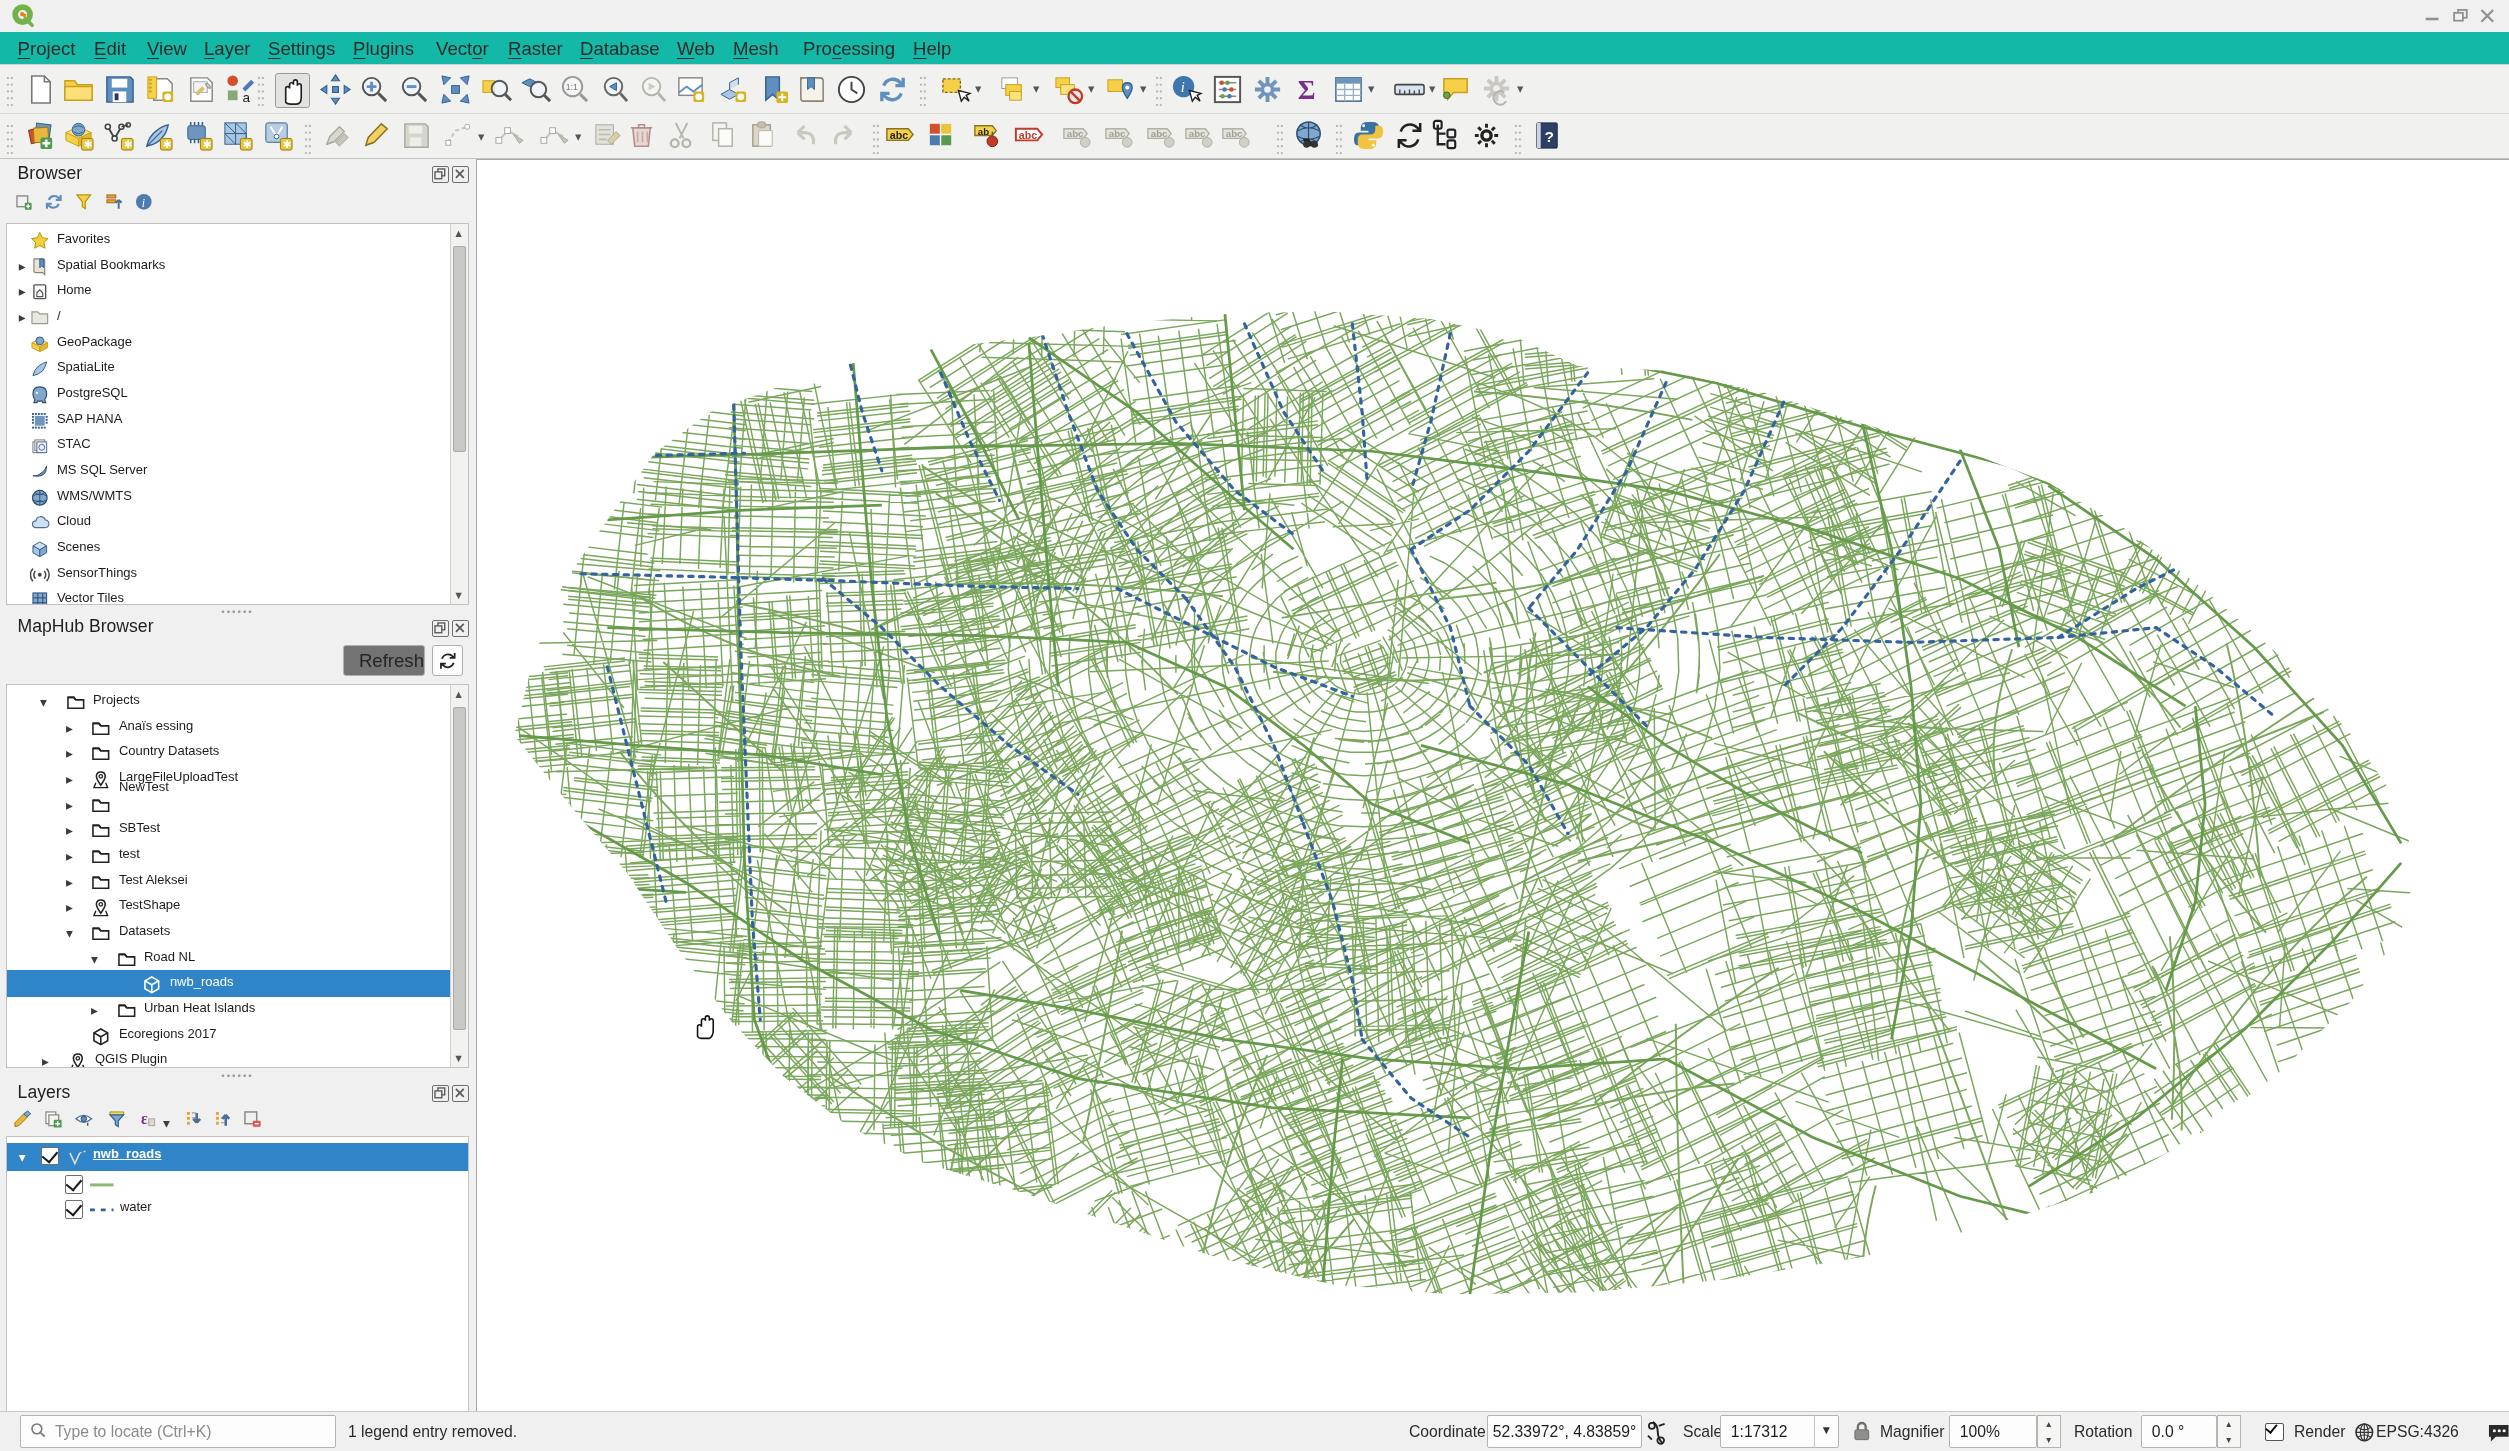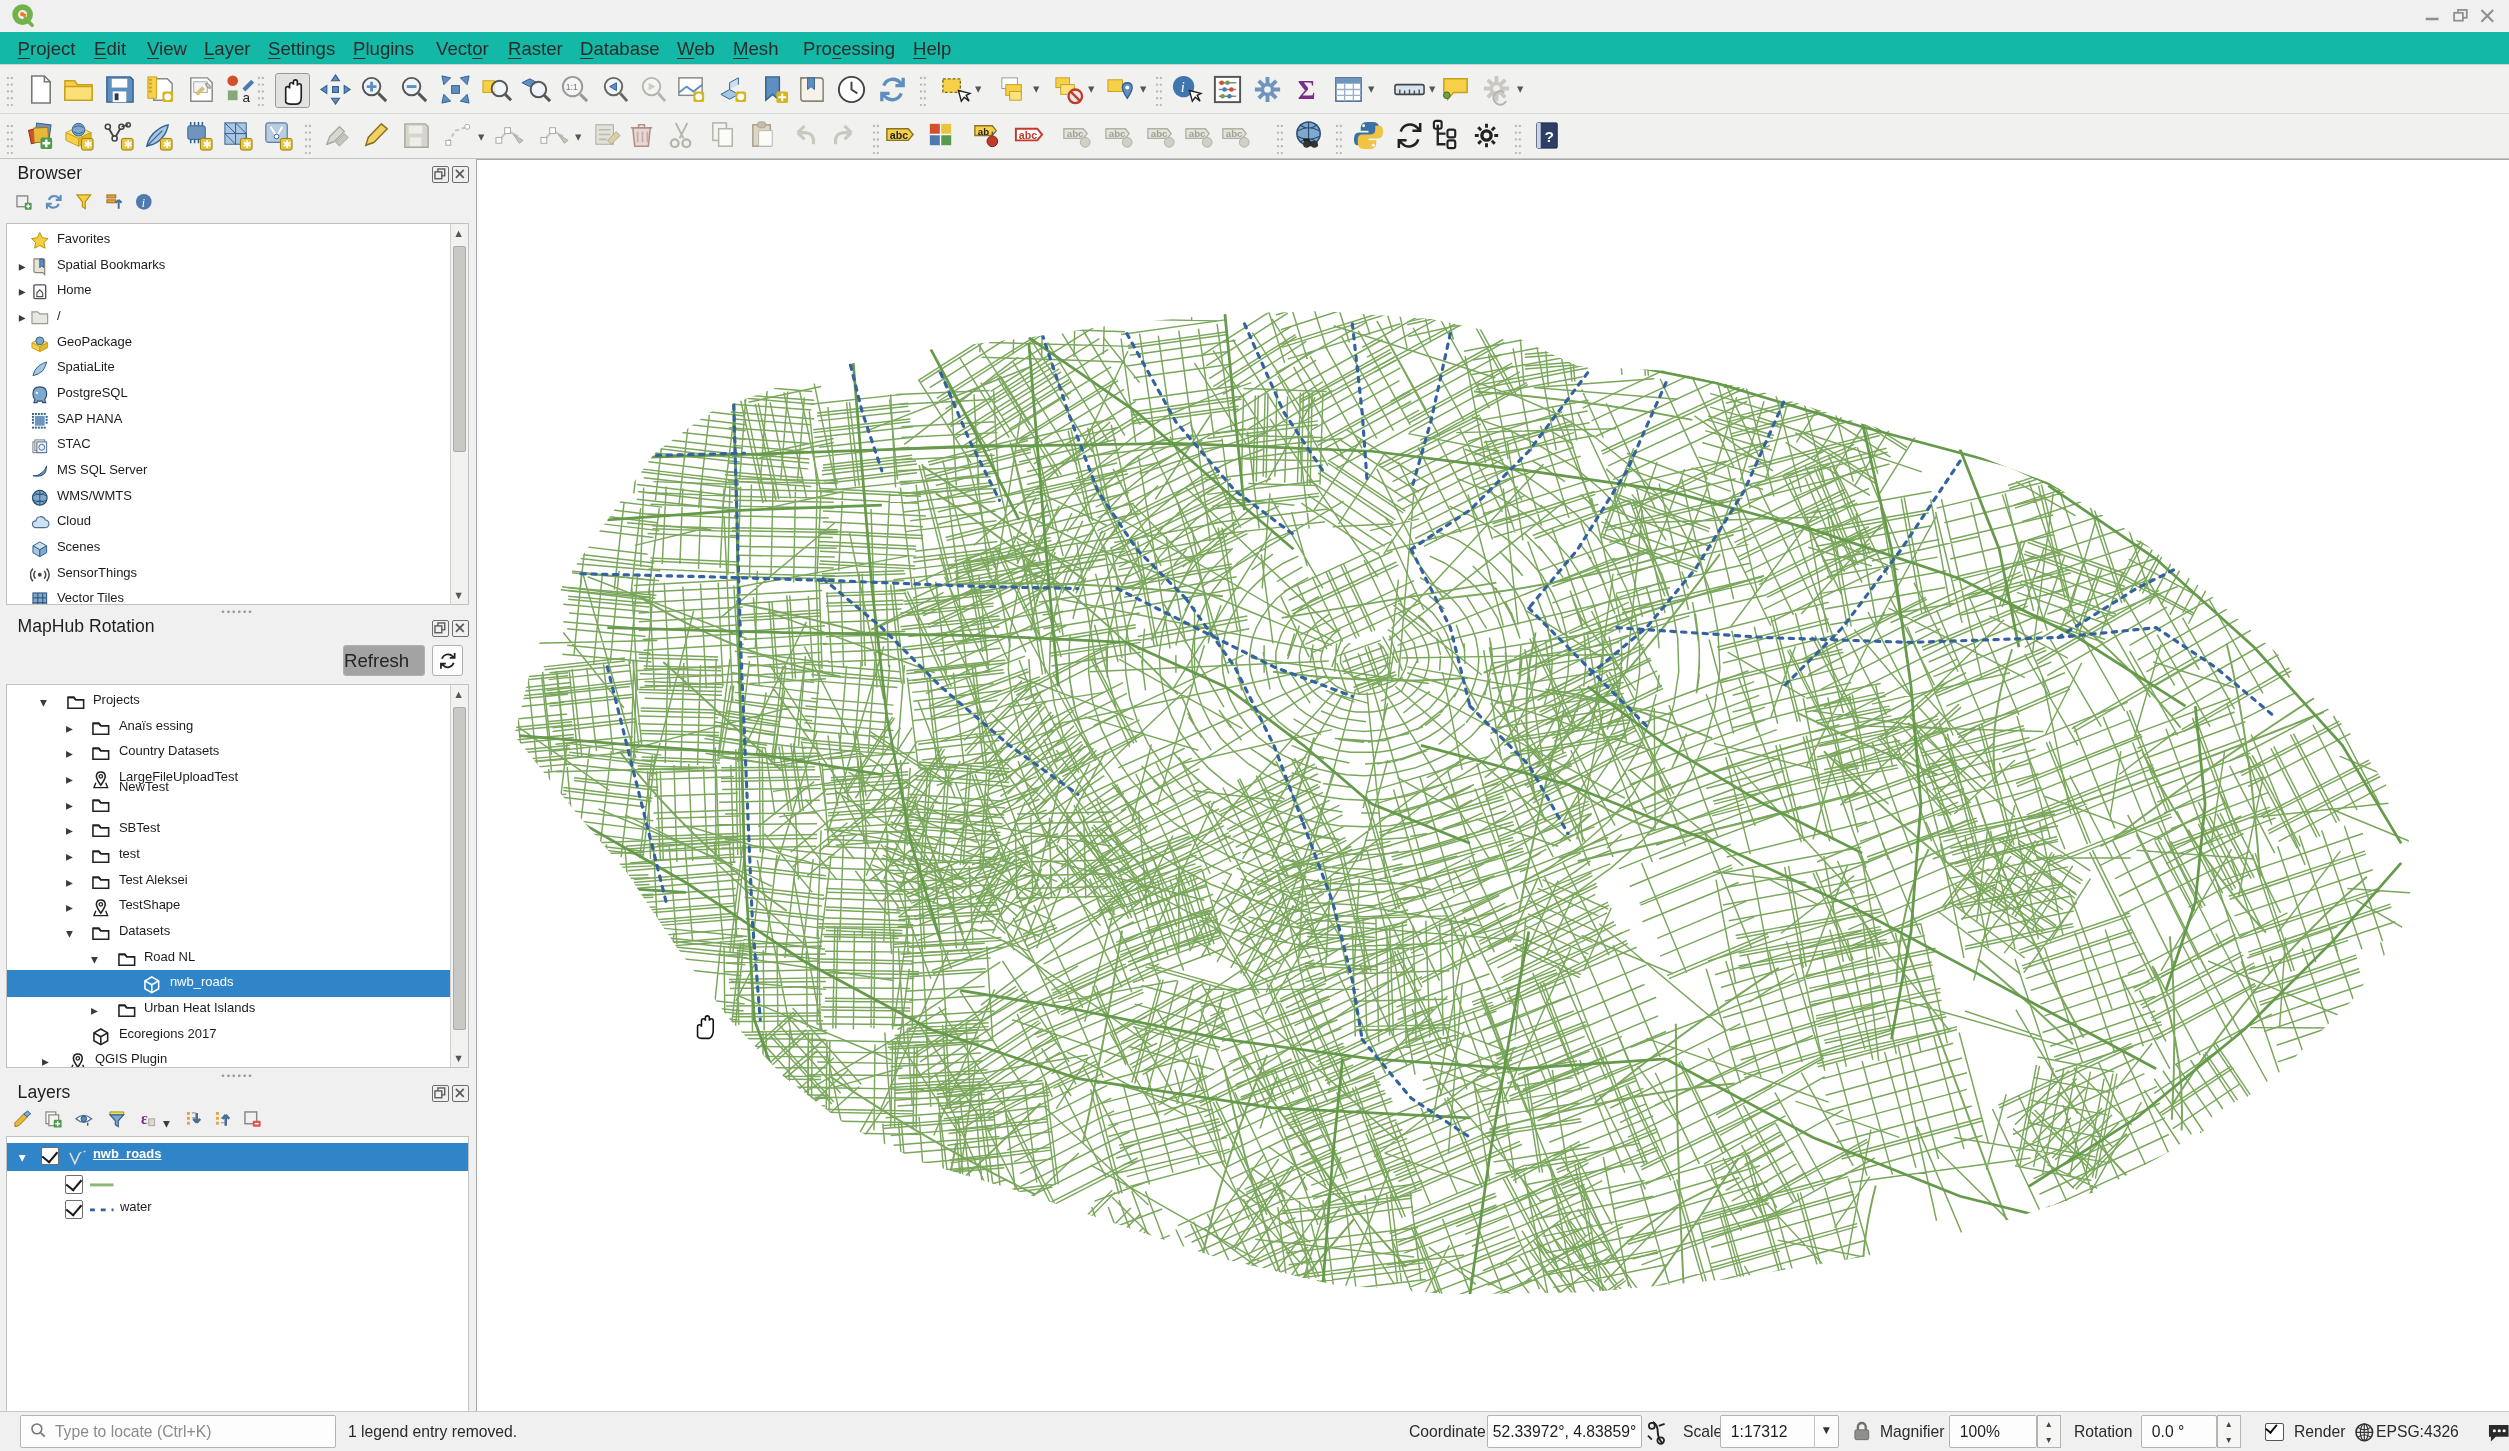--- a/index.html
+++ b/index.html
@@ -864,33 +864,33 @@
             <path d="M3 8h14M3 13h14M8 3v14M13 3v14" stroke="#2a4d74"></path>
           </svg></span>
         <span class="tlbl" style="left:50px;top:366px">Vector Tiles</span>
    <div class="sb" style="right:0;top:0;height:380px"></div>
    <div class="sbarr" style="right:3.9px;top:2.9px">▲</div>
    <div class="sbthumb" style="right:2px;top:21.6px;height:206px"></div>
    <div class="sbarr" style="right:3.9px;top:365px">▼</div>
    </div>
  </div>
  <div class="dotsplit" style="top:449px">••••••</div>
- <div class="ptitle" style="top:456px">MapHub Rotation</div>
+ <div class="ptitle" style="top:456px">MapHub Browser</div>
  <div class="pbtn" style="left:432px;top:460px">
       <svg viewBox="0 0 14 14" width="13.7" height="13.7">
         <rect x="5" y="2" width="7" height="7" fill="none" stroke="#5a5a5a" stroke-width="1.4"></rect>
         <rect x="2" y="5" width="7" height="7" fill="#f0f0f0" stroke="#5a5a5a" stroke-width="1.4"></rect>
       </svg>
     </div>
  <div class="pbtn" style="left:452px;top:460px">
       <svg viewBox="0 0 14 14" width="13.7" height="13.7">
         <path d="M3 3l8 8M11 3l-8 8" stroke="#5a5a5a" stroke-width="1.8"></path>
       </svg>
     </div>
- <div style="position:absolute;left:343px;top:485px;width:82px;height:31px;background:#a3a3a3;border:1px solid #b0b0ac;border-radius:2.9px;text-align:left;line-height:29px;font-size:18.6px">Refresh</div>
+ <div style="position:absolute;left:343px;top:485px;width:82px;height:31px;background:#737373;border:1px solid #b0b0ac;border-radius:2.9px;text-align:right;line-height:29px;font-size:18.6px">Refresh</div>
  <div style="position:absolute;left:432px;top:485px;width:31px;height:31px;background:#fcfcfc;border:1px solid #b0b0ac;border-radius:2.9px"><svg width="19.6" height="19.6" viewBox="0 0 20 20" style="margin:4.9px">
         <path d="M4 8a6.5 6.5 0 0 1 11-2.5L17 7m0-5v5h-5" fill="none" stroke="#222" stroke-width="1.8"></path>
         <path d="M16 12a6.5 6.5 0 0 1-11 2.5L3 13m0 5v-5h5" fill="none" stroke="#222" stroke-width="1.8"></path>
       </svg></div>
  <div class="list" style="left:5.9px;top:524px;width:463px;height:384px">
    <div style="position:relative;width:100%;height:100%;overflow:hidden;">
    <div style="position:absolute;left:0;top:0;width:463px;height:384px">
           <span class="arr" style="left:33px;top:8.8px">▾</span>
           <span class="tico" style="left:59px;top:7.8px"><svg class="pi" viewBox="0 0 20 20" style="width:19.6px;height:19.6px">
               <path d="M2 4.5h6l2 2.5h8v8.5H2z" fill="none" stroke="#222" stroke-width="1.6"></path>

